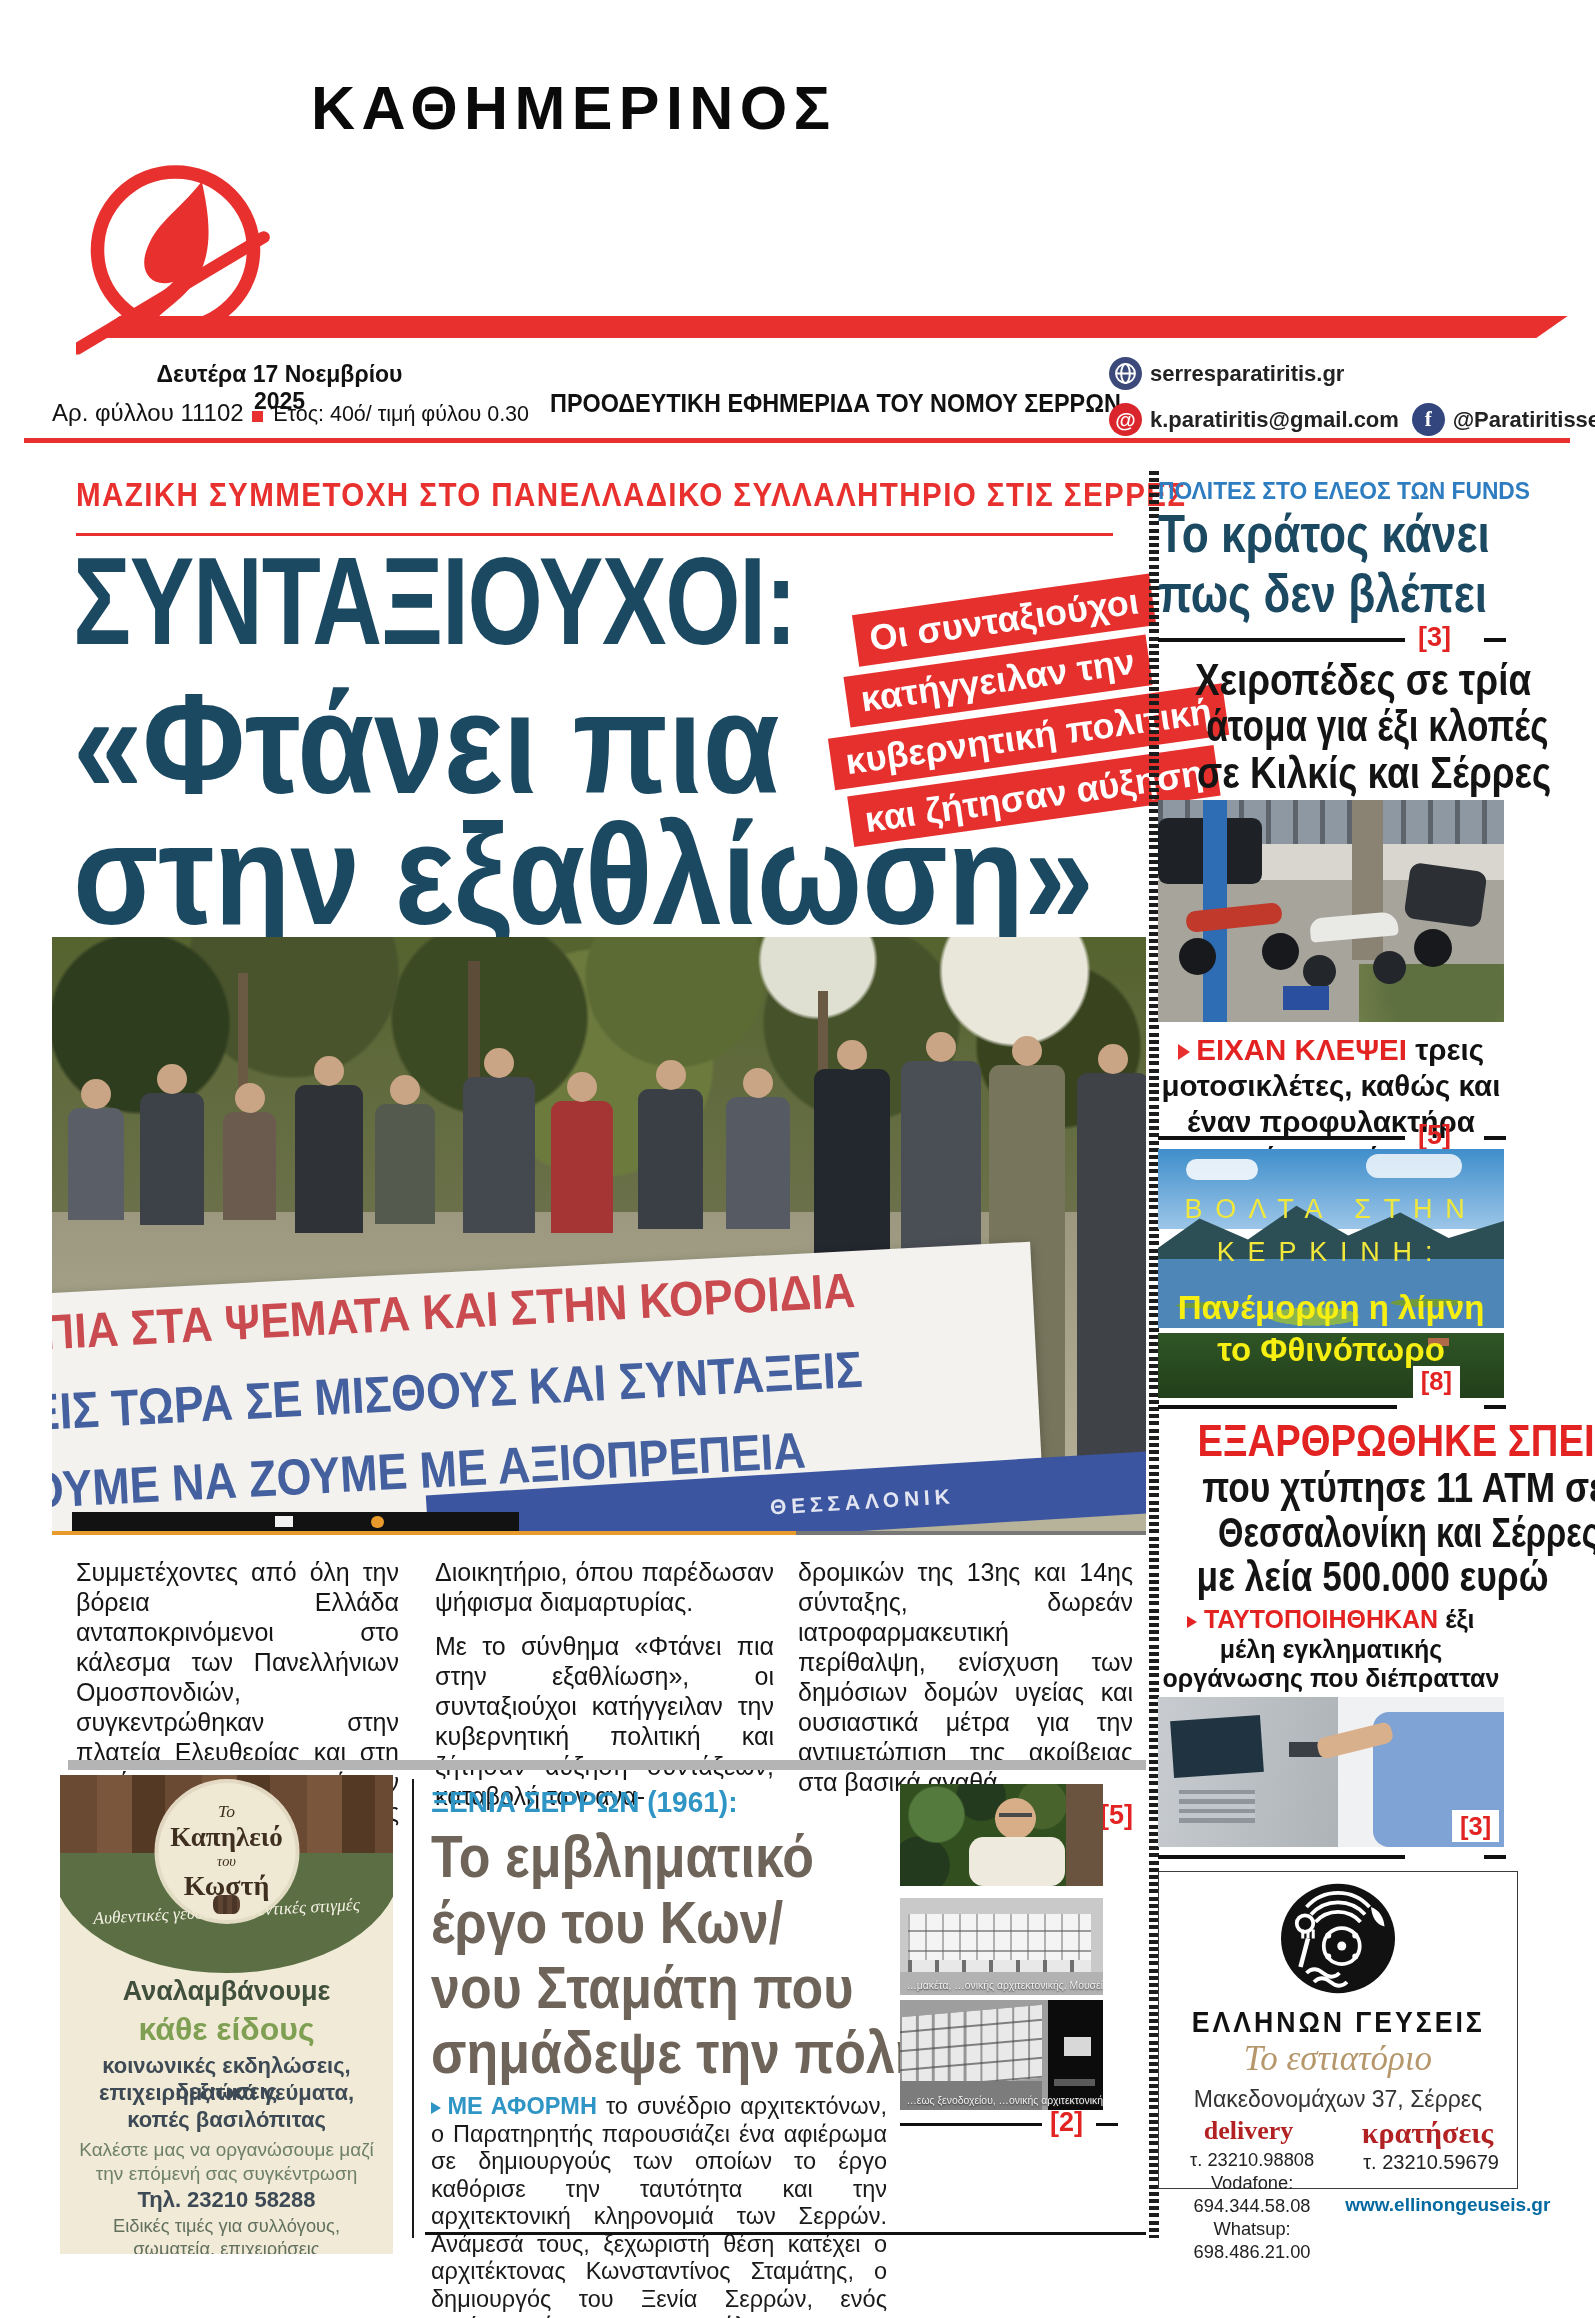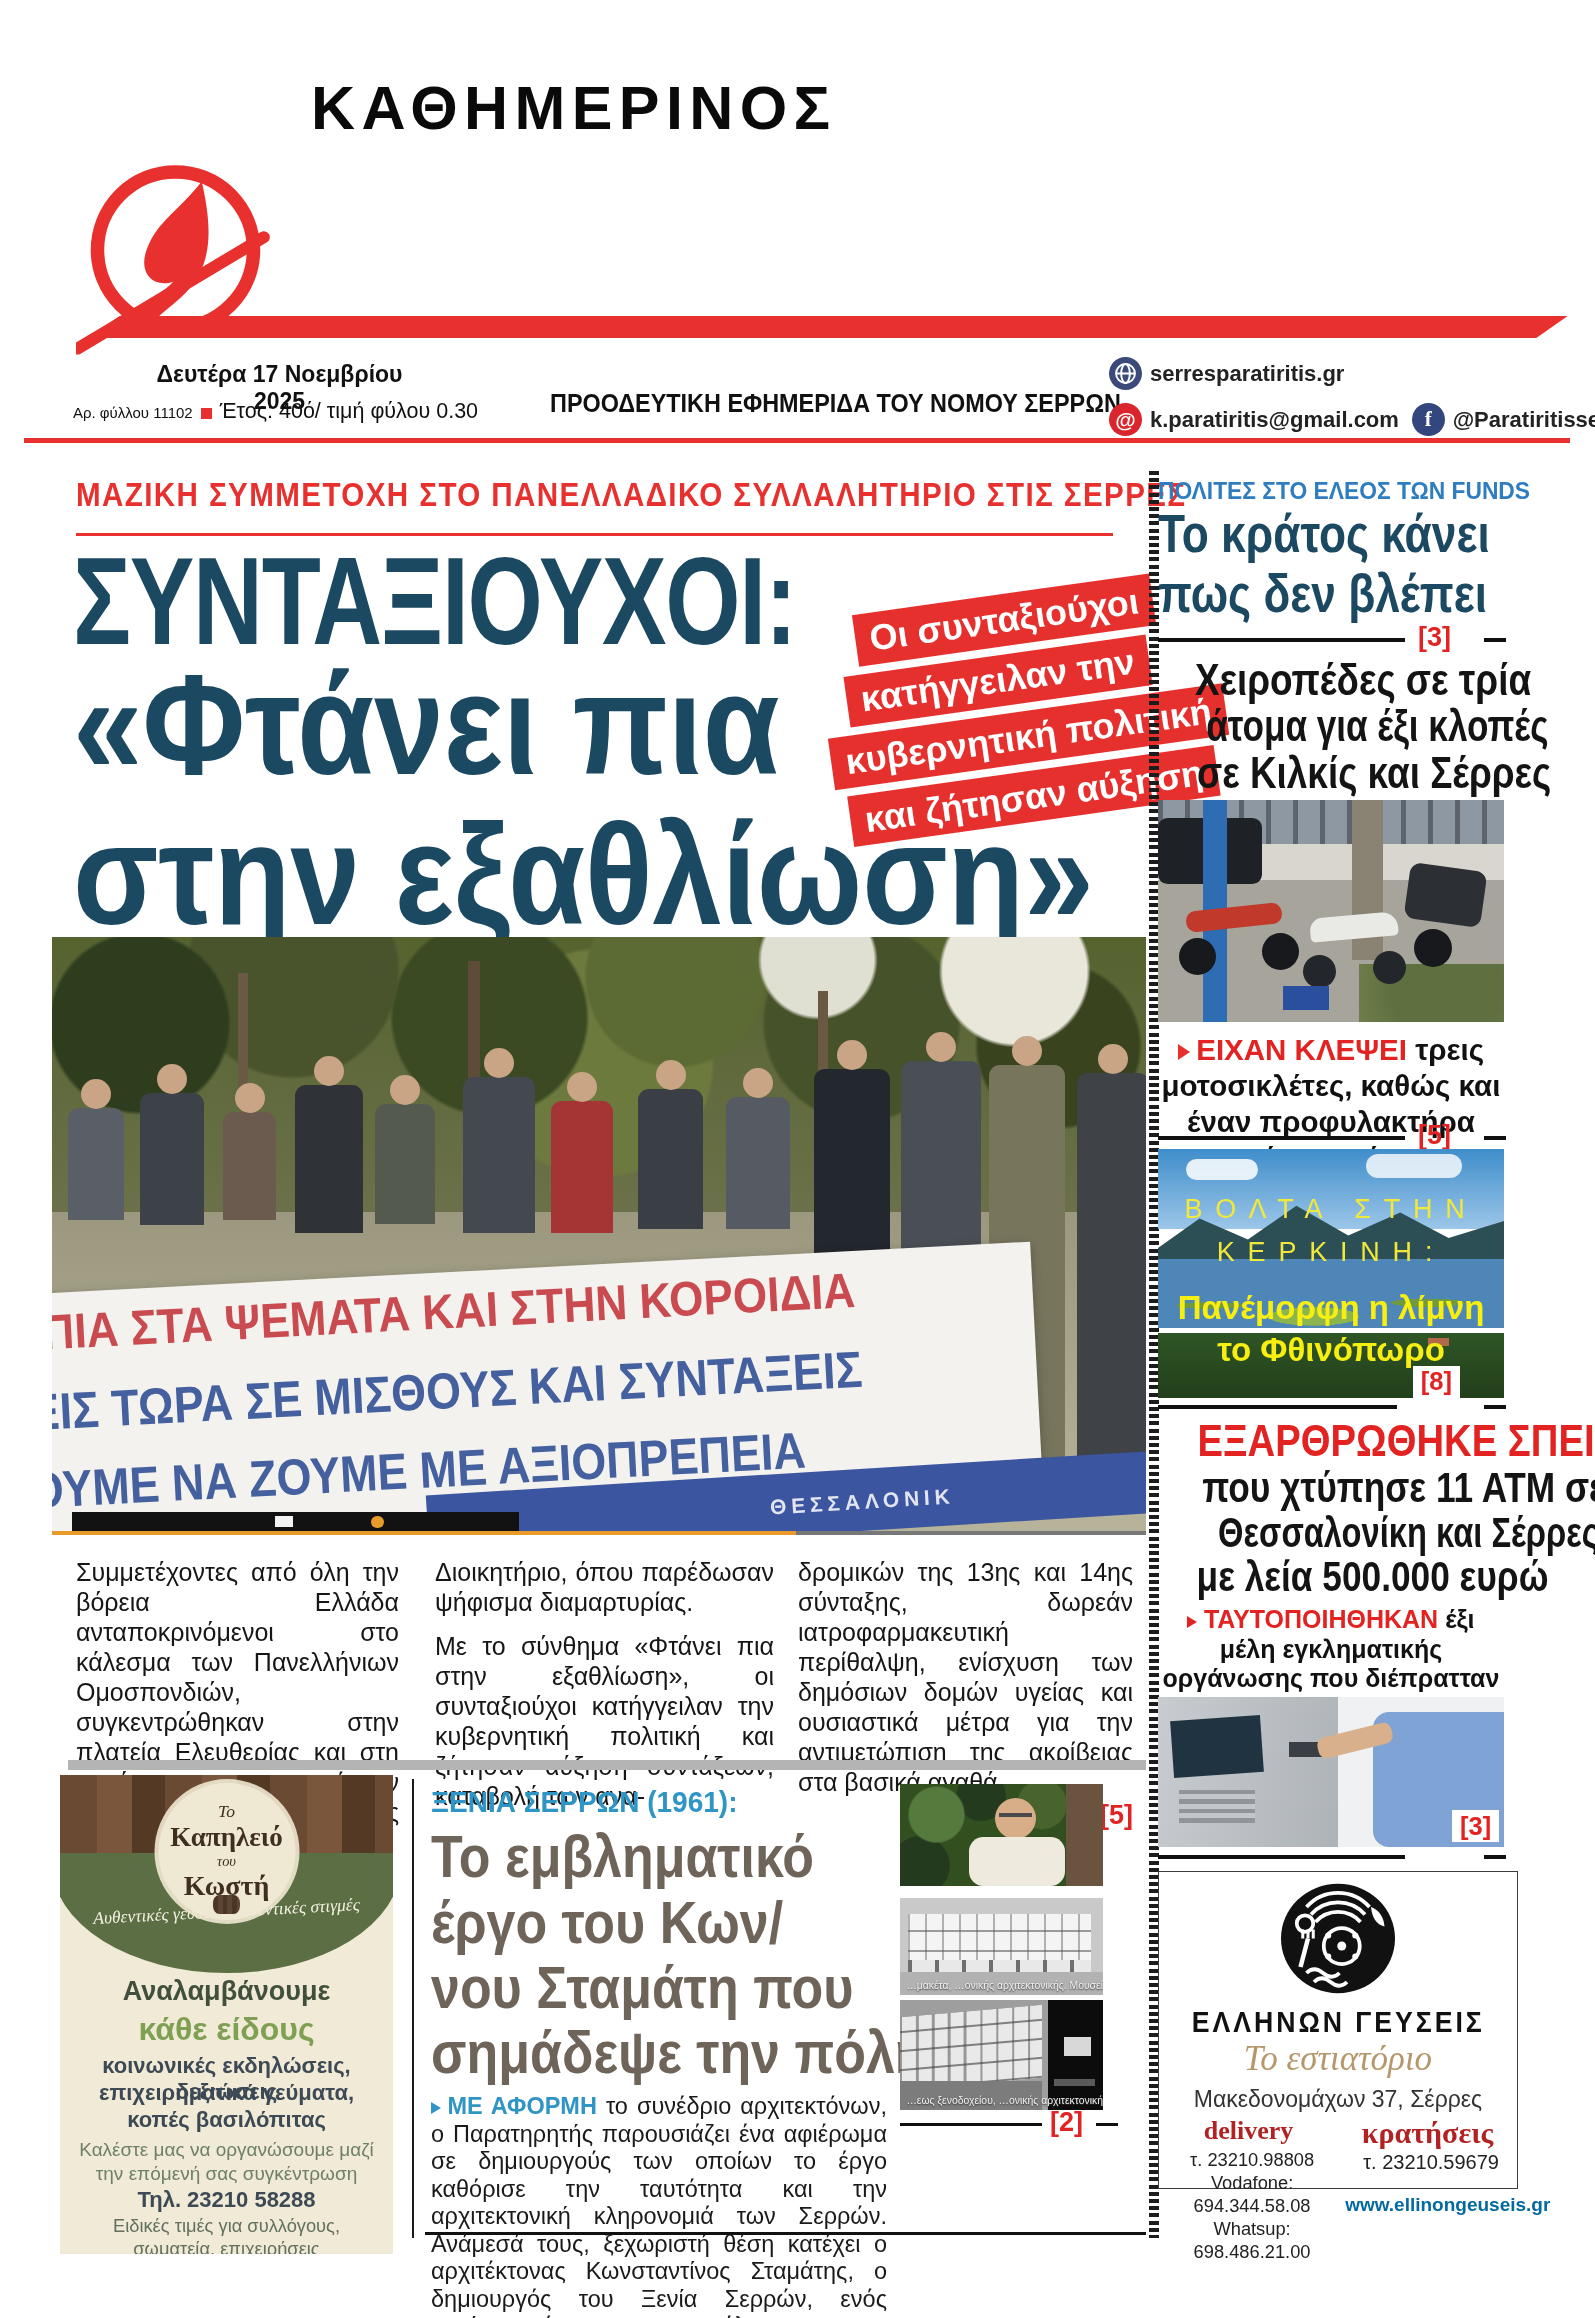--- a/index.html
+++ b/index.html
@@ -87,21 +87,21 @@
     <path d="M2 252 L236 112" stroke="#e8312f" stroke-width="15" stroke-linecap="round"></path>
   </svg>
 
 
   <div class="abs redbar" style="left:104px;top:316px;width:1448px;height:22px;"></div>
 
   <div class="abs ctr" style="left:140px;top:361px;width:279px;">
     <span class="infotxt bold">Δευτέρα 17 Νοεμβρίου 2025</span>
   </div>
   <div class="abs ctr" style="left:52px;top:399px;width:447px;white-space:nowrap;">
-    <span class="infotxt" style="font-size:15px;">Αρ. φύλλου 11102</span><i class="redsq"></i><span class="infotxt" style="font-size:21.5px;">Έτος: 40ό/ τιμή φύλου 0.30</span>
+    <span class="infotxt" style="font-size:24px;">Αρ. φύλλου 11102</span><i class="redsq"></i><span class="infotxt" style="font-size:21.5px;">Έτος: 40ό/ τιμή φύλου 0.30</span>
   </div>
   <div class="abs ctr" style="left:550px;top:388px;width:526px;">
     <span class="sq bold" style="font-size:26px;transform:scaleX(.9);white-space:nowrap;">ΠΡΟΟΔΕΥΤΙΚΗ ΕΦΗΜΕΡΙΔΑ ΤΟΥ ΝΟΜΟΥ ΣΕΡΡΩΝ</span>
   </div>
 
   <div class="abs contact-row" style="left:1109px;top:357px;">
     <svg class="cicon" style="background:#3b4a7a;" width="33" height="33" viewBox="0 0 42 42">
       <circle cx="21" cy="21" r="12" fill="none" stroke="#fff" stroke-width="2.5"></circle>
       <ellipse cx="21" cy="21" rx="5.5" ry="12" fill="none" stroke="#fff" stroke-width="2.5"></ellipse>
       <line x1="9" y1="21" x2="33" y2="21" stroke="#fff" stroke-width="2.5"></line>
@@ -118,21 +118,21 @@
   <div class="abs" style="left:24px;top:438px;width:1546px;height:4.8px;background:#e8312f;"></div>
 
   <div class="abs" style="left:76px;top:475px;">
     <span class="kicker-red sq" style="transform:scaleX(.87);">ΜΑΖΙΚΗ ΣΥΜΜΕΤΟΧΗ ΣΤΟ ΠΑΝΕΛΛΑΔΙΚΟ ΣΥΛΛΑΛΗΤΗΡΙΟ ΣΤΙΣ ΣΕΡΡΕΣ</span>
   </div>
   <div class="abs" style="left:76px;top:533px;width:1037px;height:3.2px;background:#e8312f;"></div>
 
   <div class="abs" style="left:73px;top:539px;">
     <span class="hl navy sq" style="font-size:124px;transform:scaleX(.78);letter-spacing:-1.6px;">ΣΥΝΤΑΞΙΟΥΧΟΙ:</span>
   </div>
-  <div class="abs" style="left:73px;top:654px;text-align:center;">
+  <div class="abs" style="left:73px;top:673px;text-align:center;">
     <span class="hl navy sq" style="font-size:142px;transform:scaleX(.88);">«Φτάνει πια</span>
   </div>
   <div class="abs" style="left:73px;top:804px;">
     <span class="hl navy sq" style="font-size:142px;transform:scaleX(.88);">στην εξαθλίωση»</span>
   </div>
 
   <div class="abs" style="left:826px;top:592px;transform:rotate(-8deg);">
     <span class="sticker" style="margin-left:41px;">Οι συνταξιούχοι</span>
     <span class="sticker" style="margin-left:24px;">κατήγγειλαν την</span>
     <span class="sticker" style="margin-left:0px;">κυβερνητική πολιτική</span>

